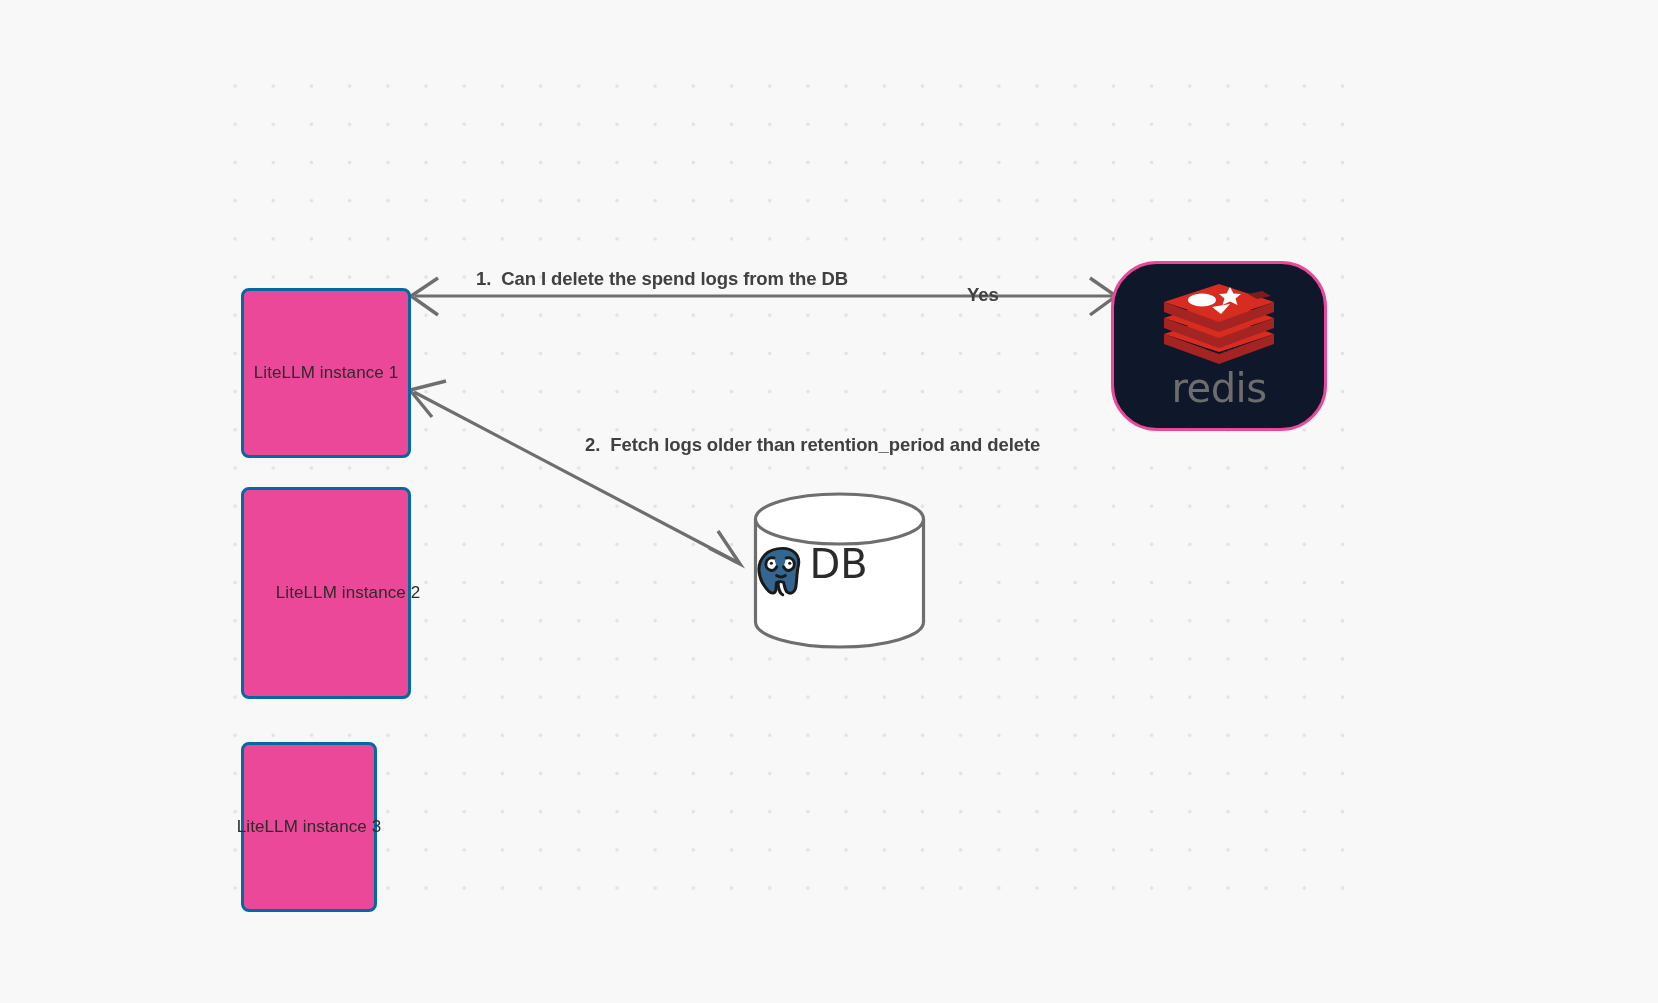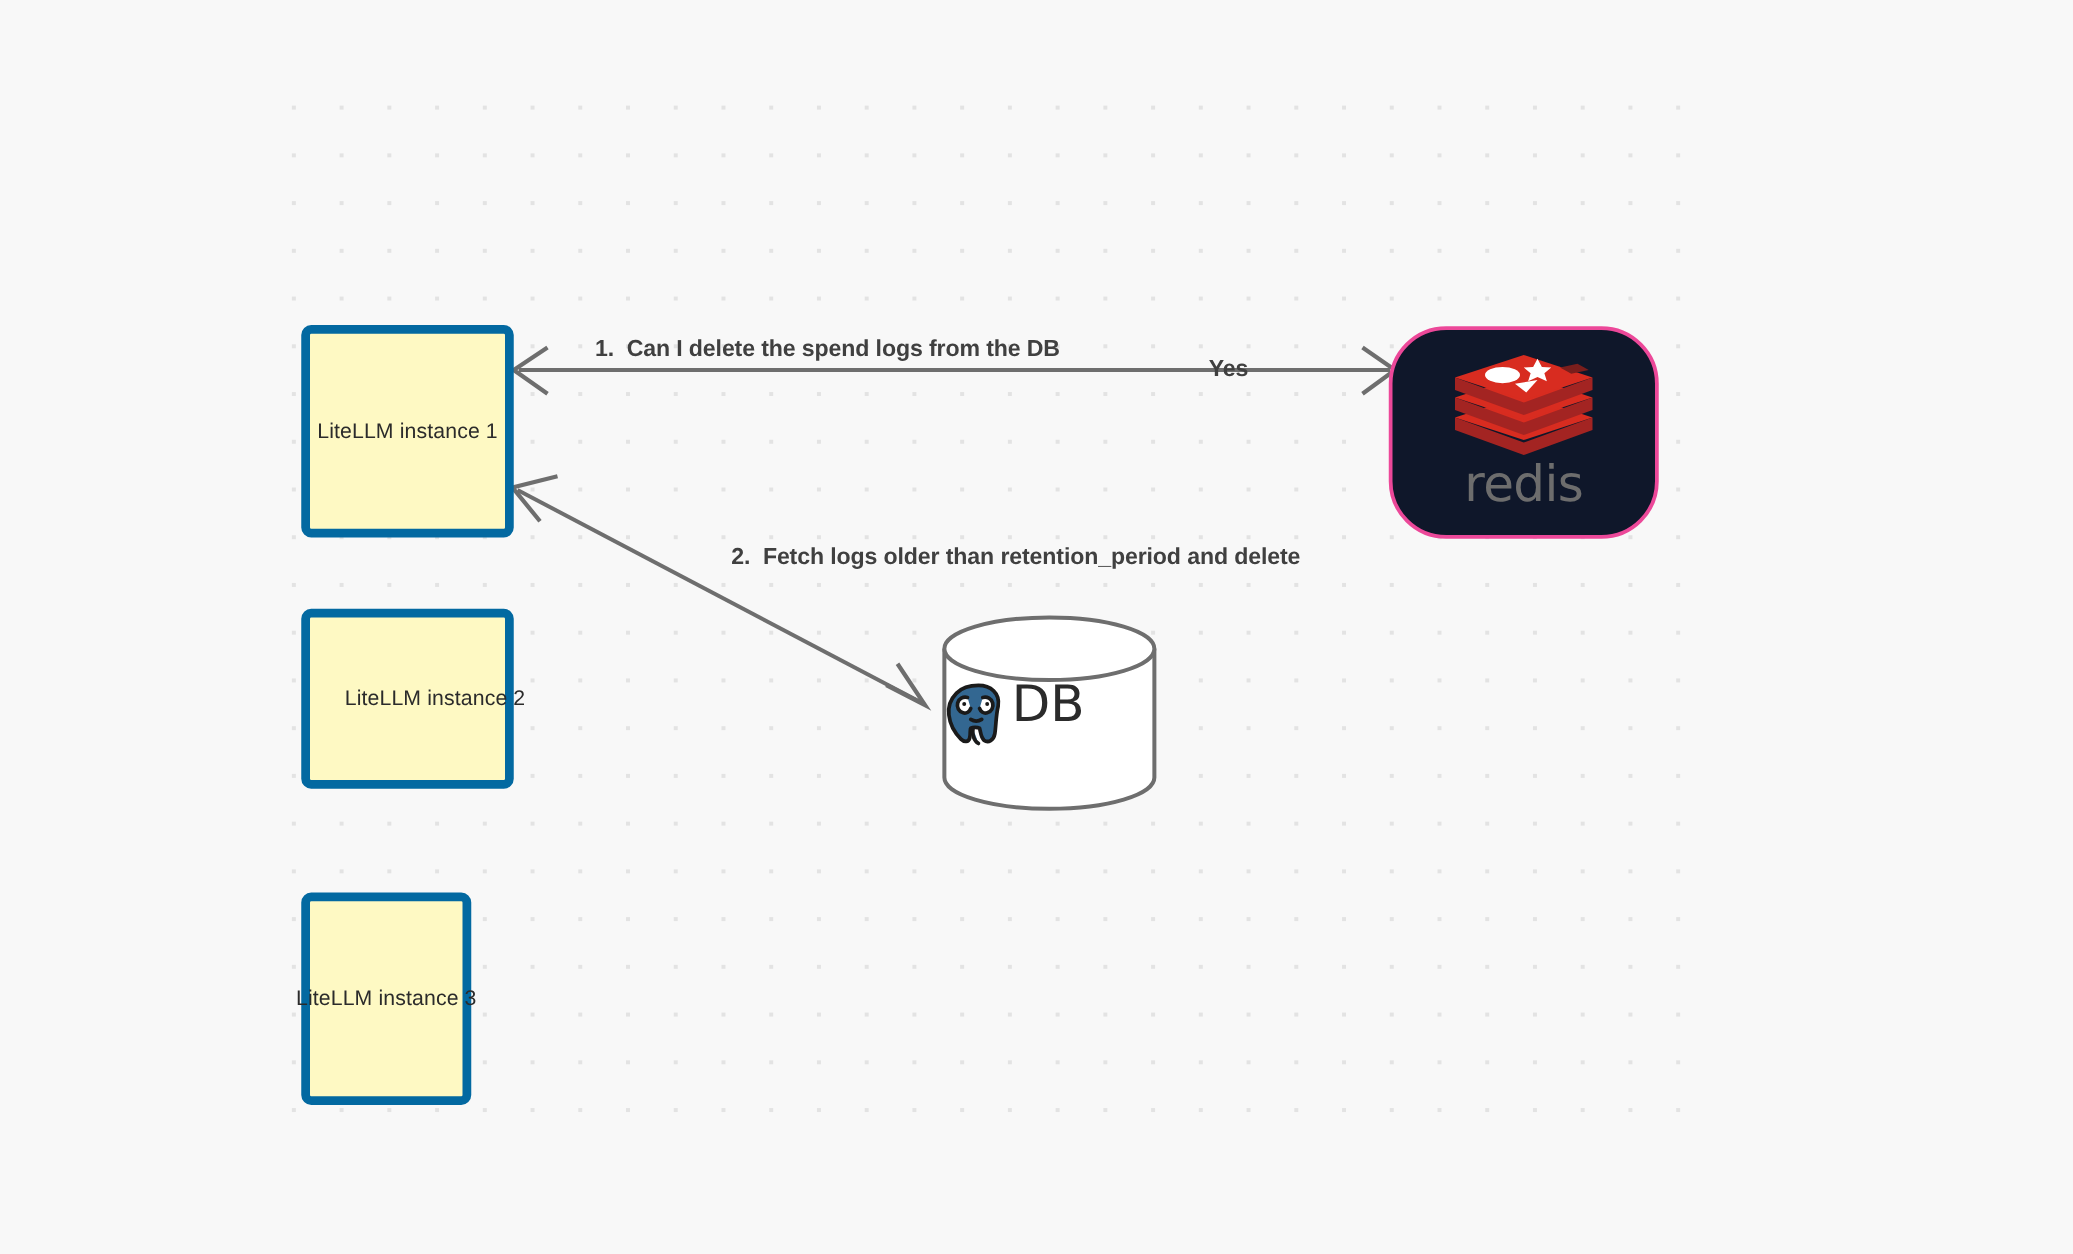--- a/index.html
+++ b/index.html
@@ -44,37 +44,38 @@
     height: 1003px;
     pointer-events: none;
   }
 
   
   .node {
     position: absolute;
     box-sizing: border-box;
   }
   .llm-box {
-    background: #fef9c3;
-    border: 7px solid #0369a1;
+    background: #ec4899;
+    border: 3px solid #0369a1;
     border-radius: 8px;
     display: flex;
     align-items: center;
     justify-content: center;
+    margin-top: 28px;
   }
   .llm-label {
     font-size: 17px;
     color: #2b2b2b;
     font-family: "Liberation Sans", sans-serif;
     letter-spacing: 0.1px;
     white-space: nowrap;
   }
 
   #node-llm1 { left: 241px; top: 260px; width: 170px; height: 170px; }
-  #node-llm2 { left: 241px; top: 487px; width: 170px; height: 144px; padding-left: 44px; }
+  #node-llm2 { left: 241px; top: 459px; width: 170px; height: 212px; padding-left: 44px; }
   #node-llm3 { left: 241px; top: 714px; width: 136px; height: 170px; }
 
   
   #node-redis {
     left: 1111px;
     top: 261px;
     width: 216px;
     height: 170px;
     background: #0f172a;
     border: 3px solid #ec4899;

